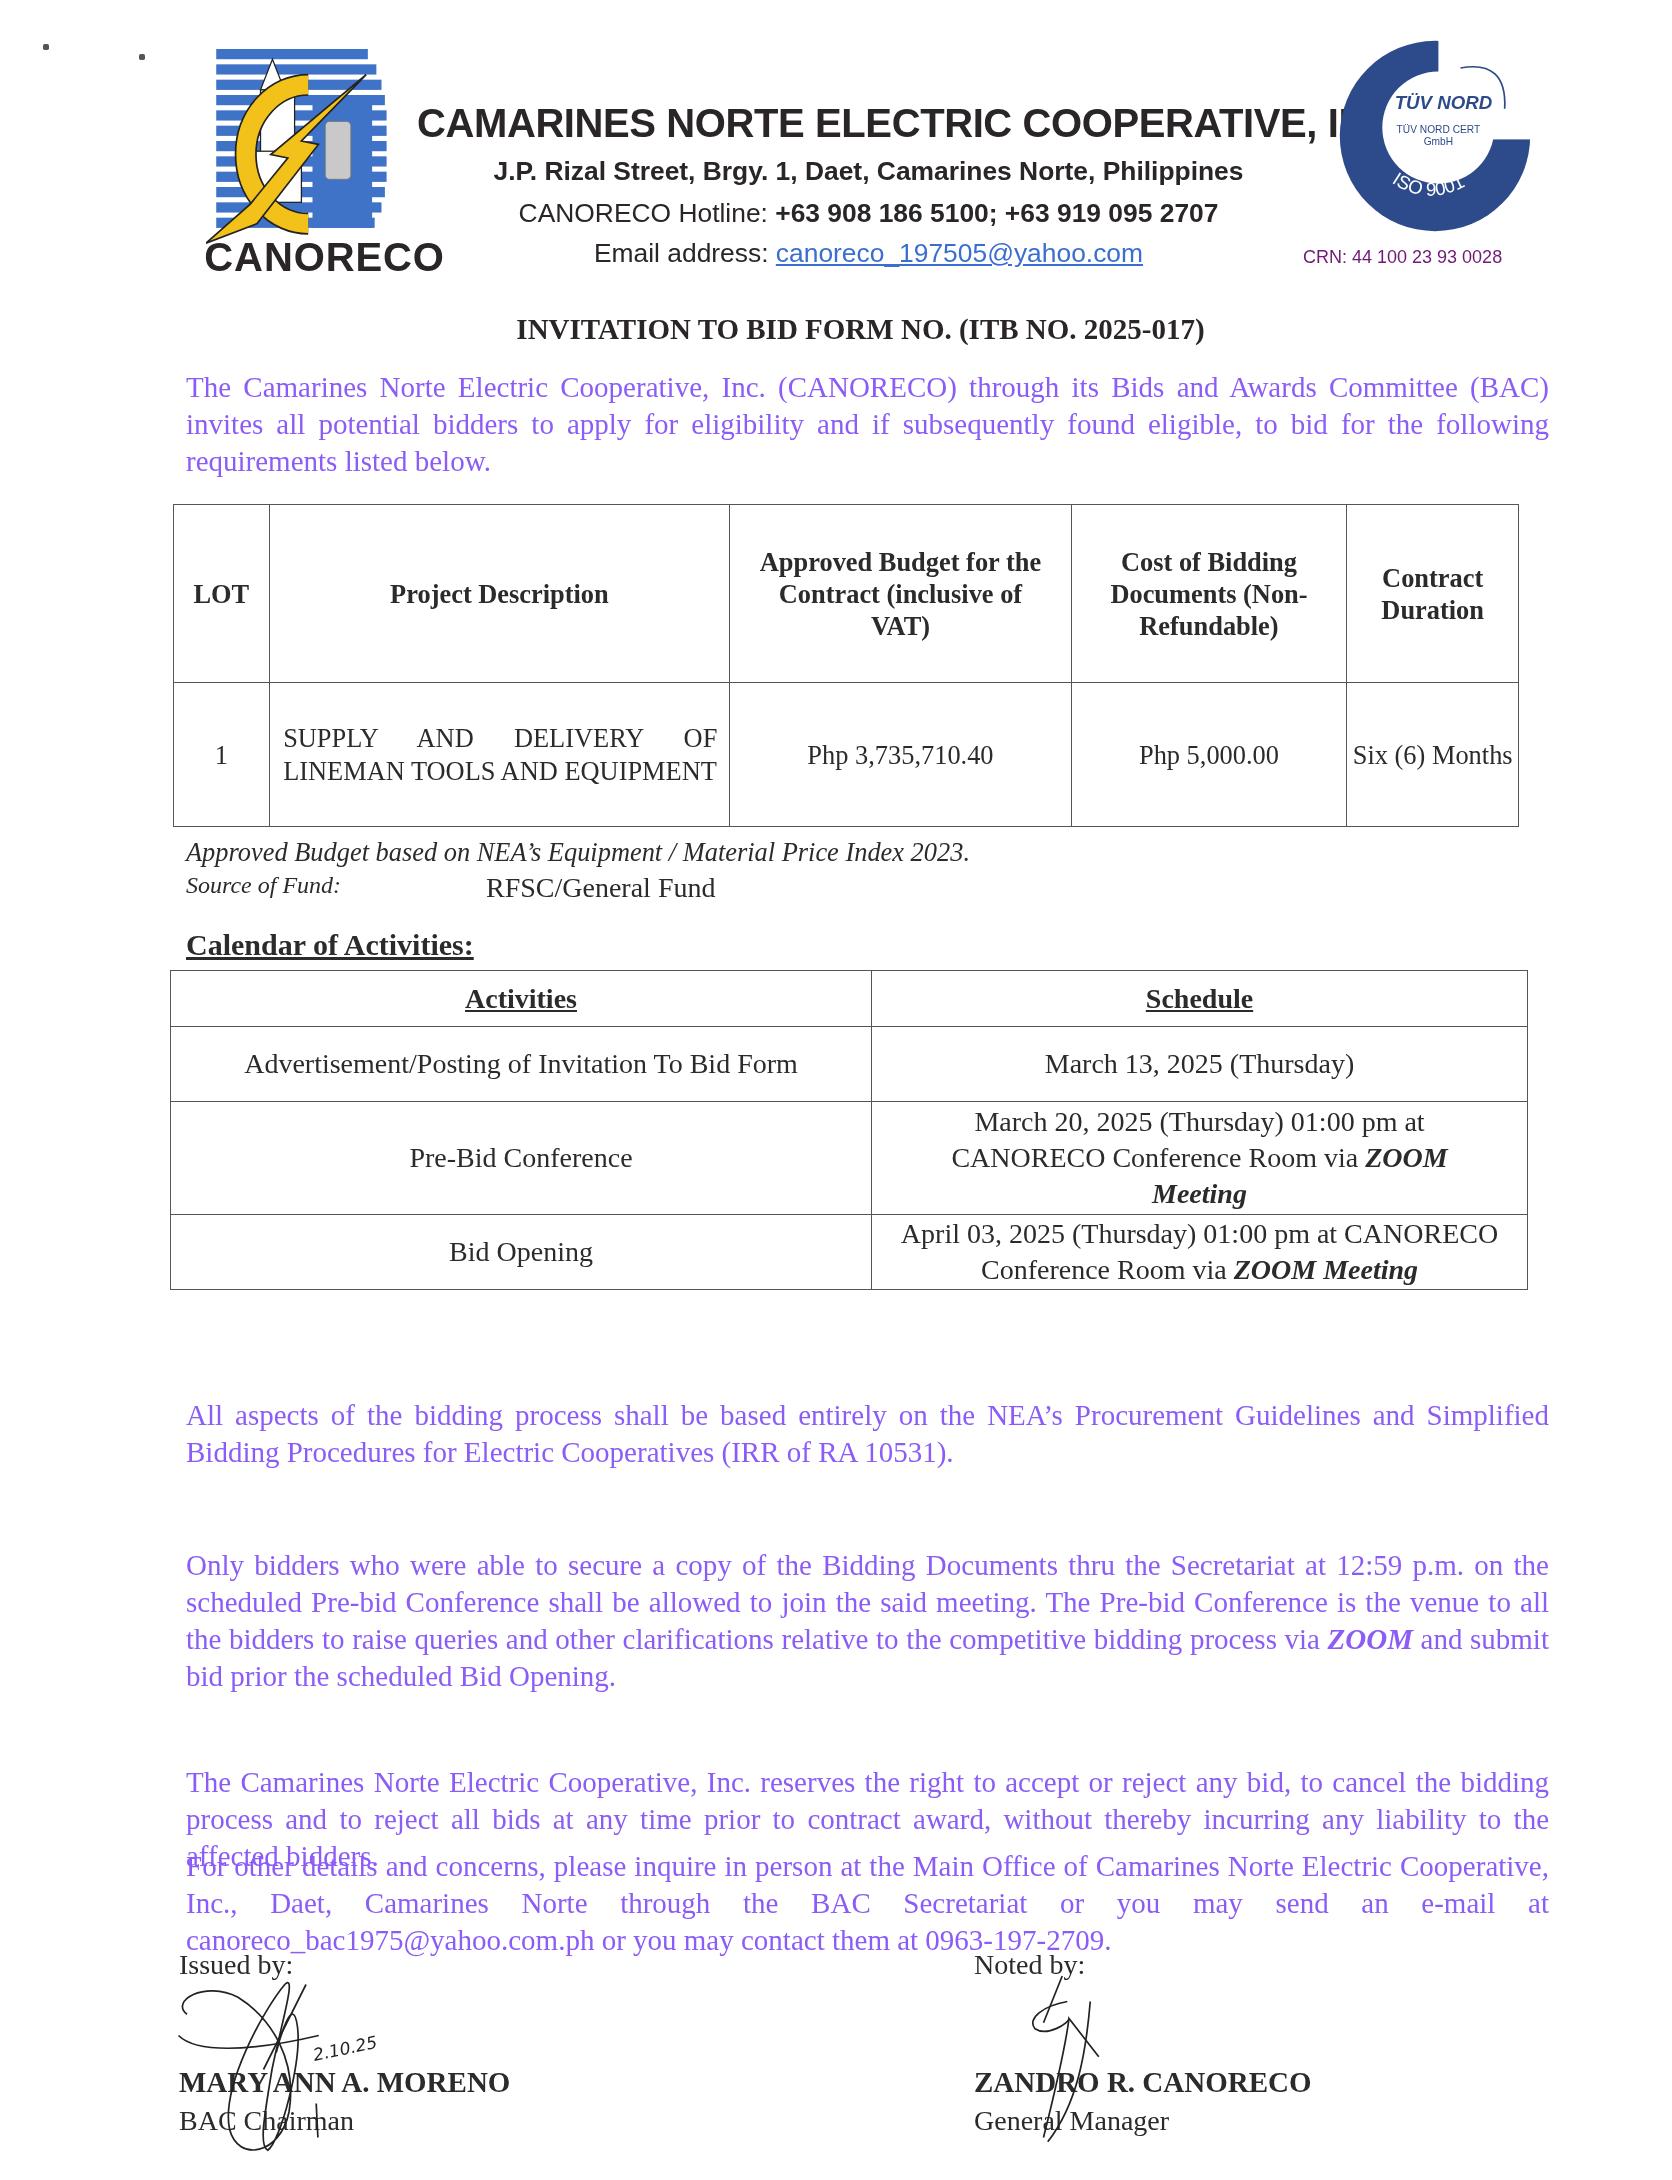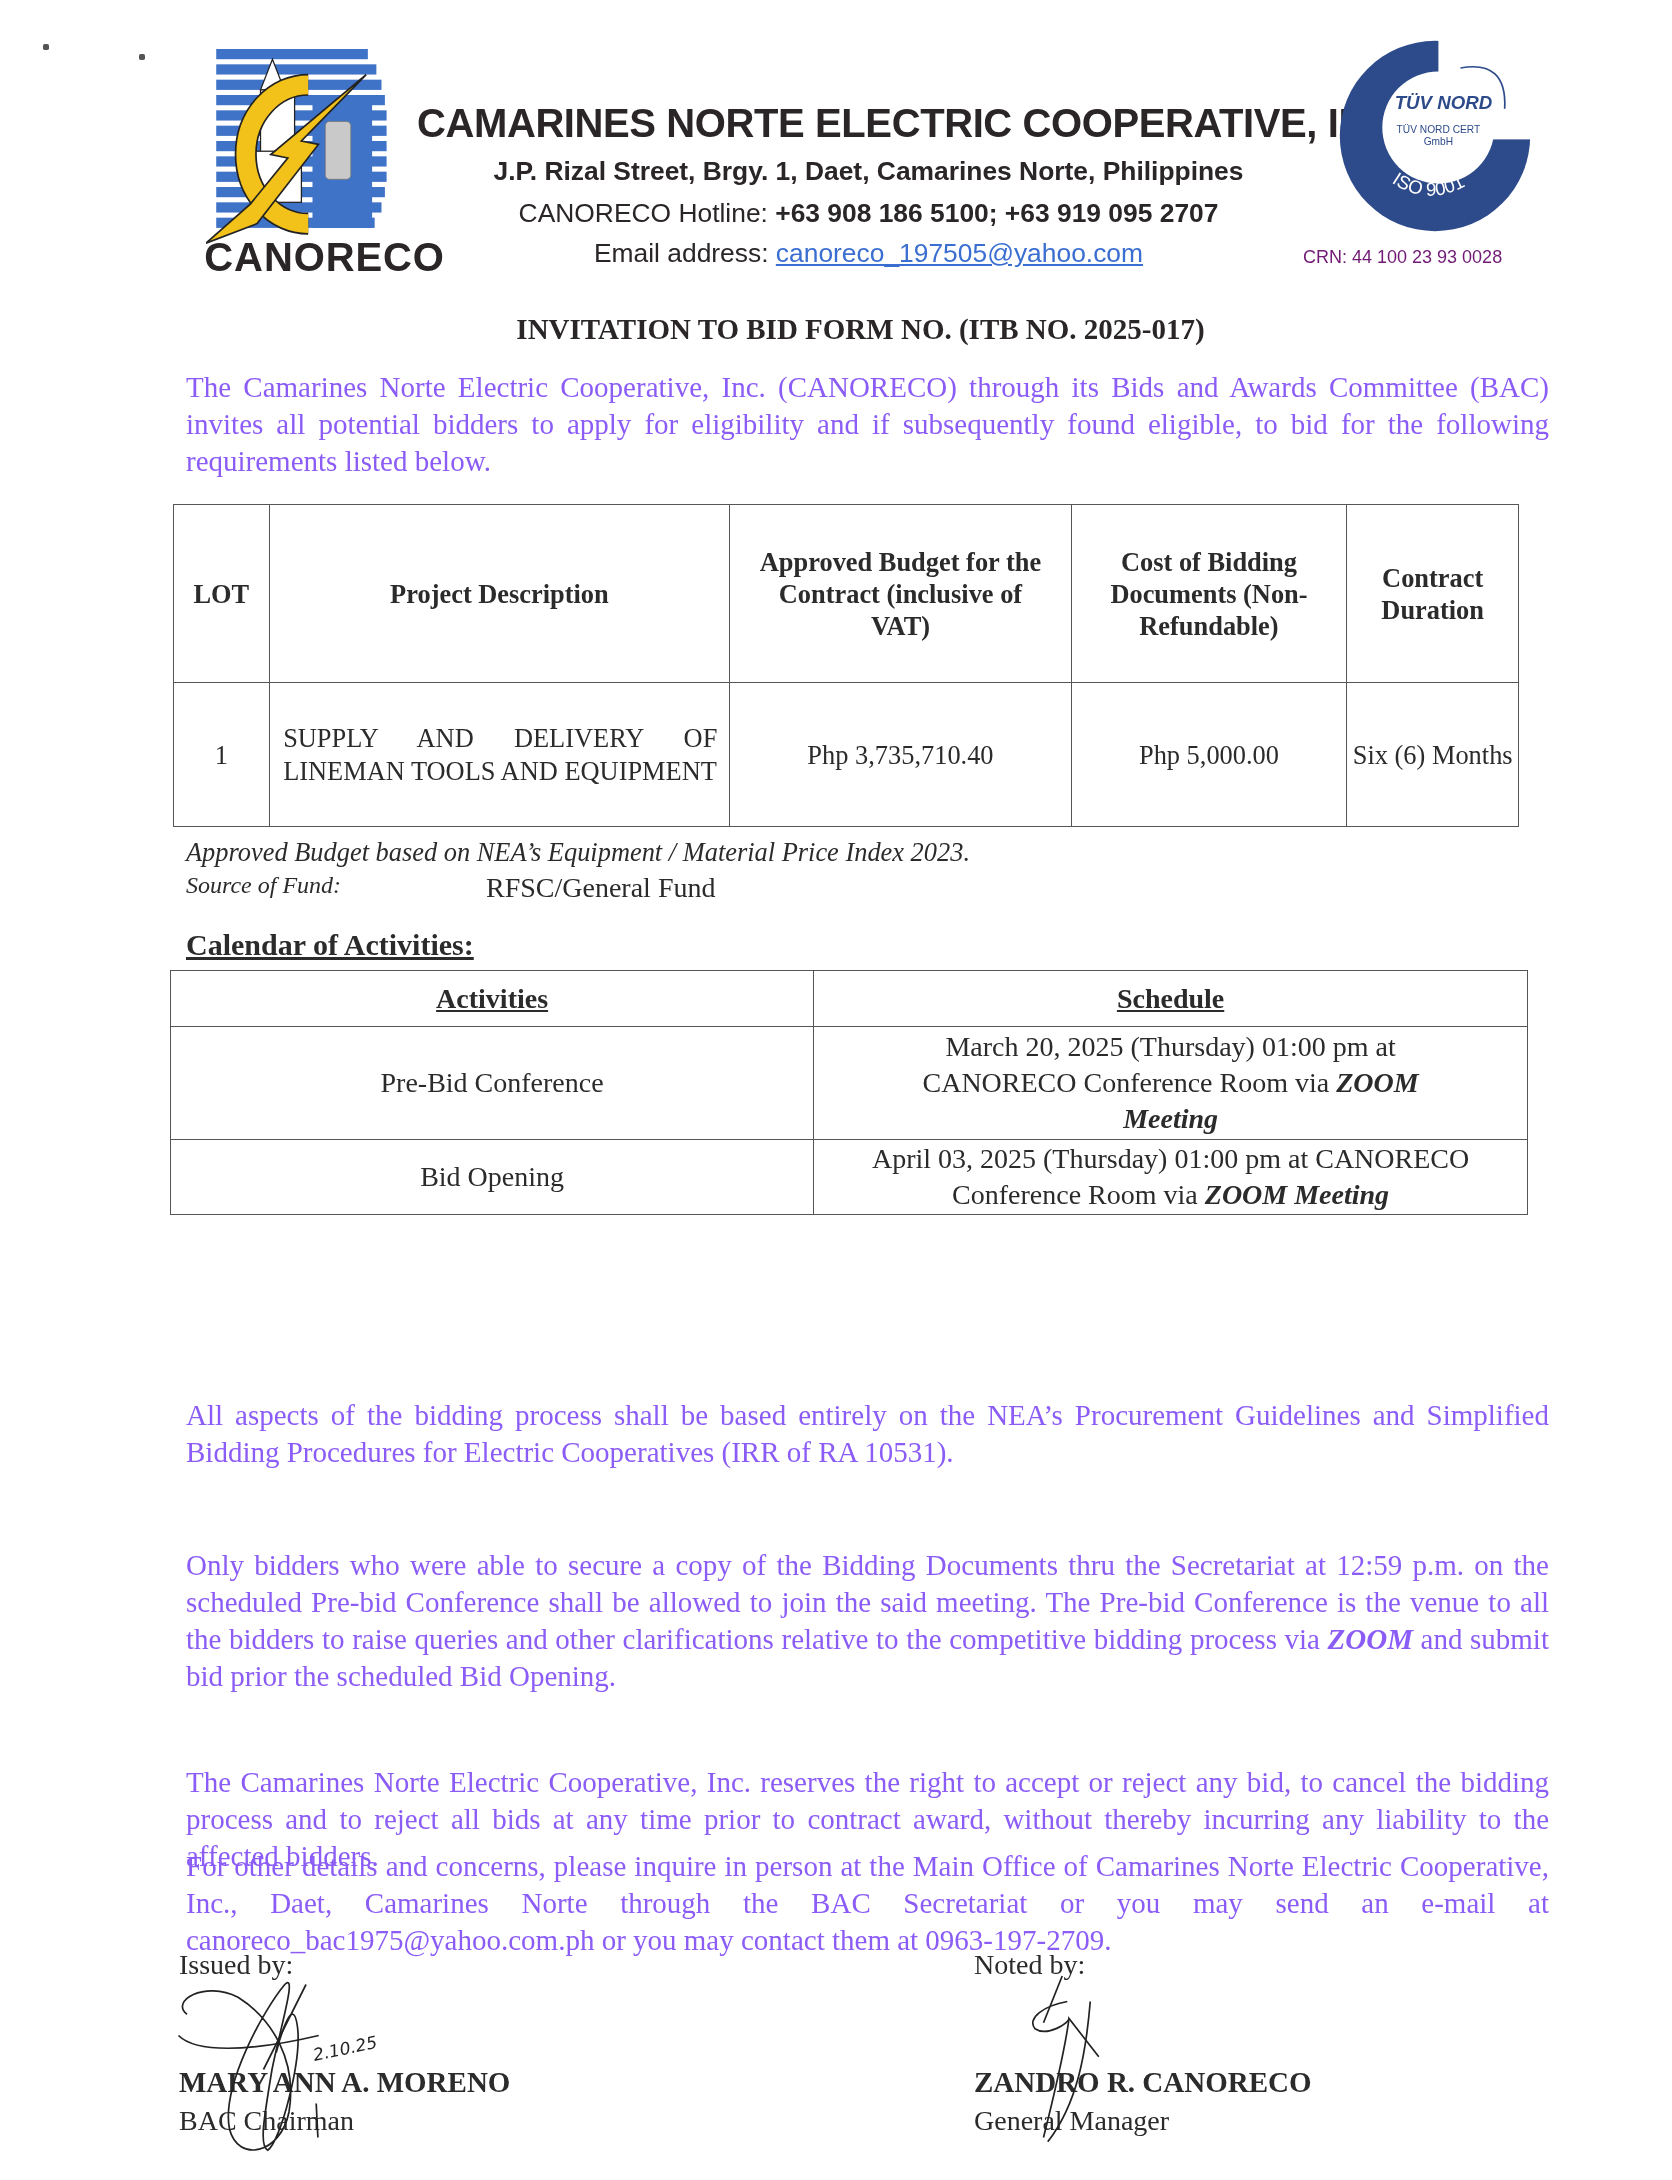--- a/index.html
+++ b/index.html
@@ -152,20 +152,24 @@
 <div class="abs serif" id="cal-heading">Calendar of Activities:</div>
 
 <table id="cal-table" class="serif">
   <thead>
     <tr>
       <th class="c1">Activities</th>
       <th>Schedule</th>
     </tr>
   </thead>
   <tbody>
+    <tr class="r1">
+      <td class="c1" style="padding:0 34px;">Advertisement/Posting of Invitation To Bid Form</td>
+      <td>March 13, 2025 (Thursday)</td>
+    </tr>
     <tr class="r2">
       <td class="c1">Pre-Bid Conference</td>
       <td style="padding:0 60px;"><span>March 20, 2025 (Thursday) 01:00 pm at CANORECO Conference Room via </span><span class="zoom">ZOOM Meeting</span></td>
     </tr>
     <tr class="r4">
       <td class="c1">Bid Opening</td>
       <td style="padding:0 6.8px;"><span>April 03, 2025 (Thursday) 01:00 pm at CANORECO Conference Room via </span><span class="zoom">ZOOM Meeting</span></td>
     </tr>
   </tbody>
 </table>

